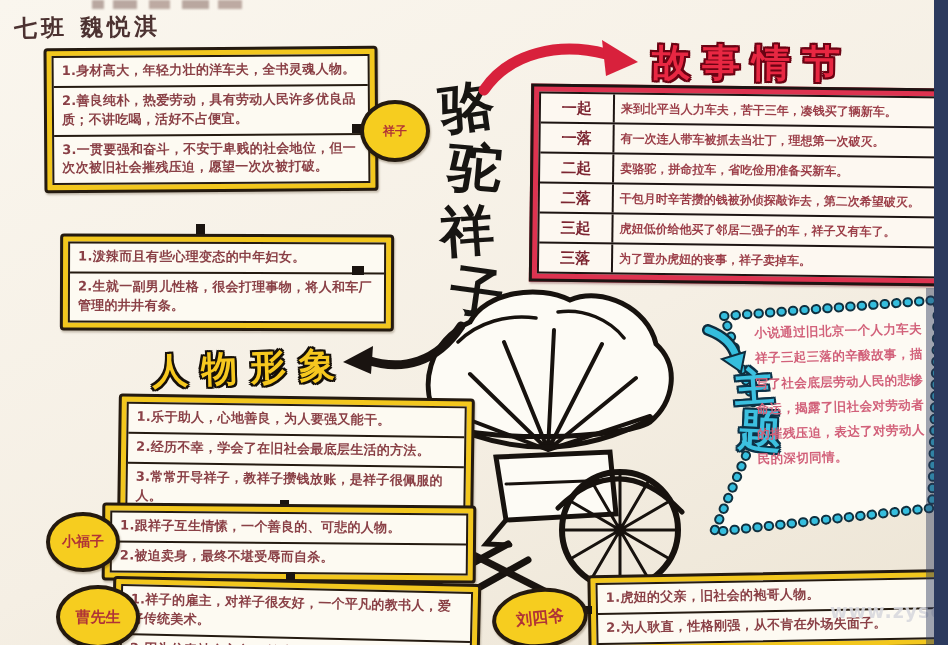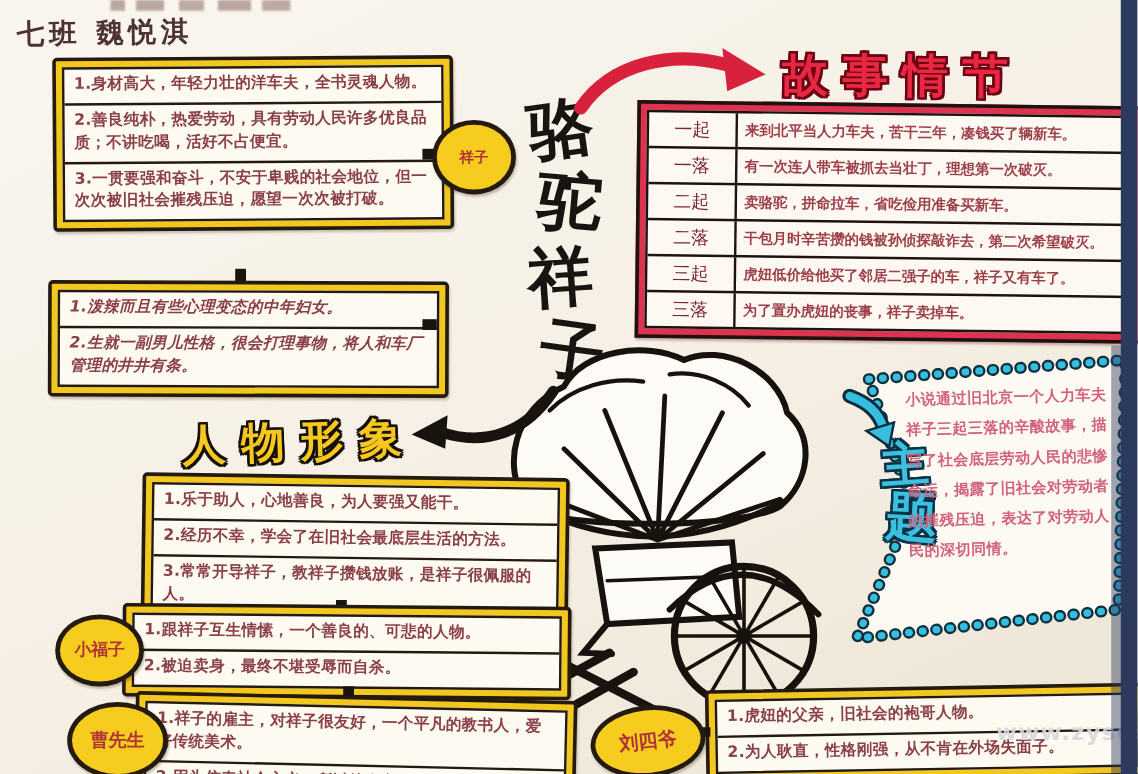--- a/index.html
+++ b/index.html
@@ -35,21 +35,21 @@
   .book-char{font-size:54px;font-weight:900;color:#171512;line-height:1;z-index:3;}
 
   
   #plot-table{left:530px;top:86px;width:408px;transform:rotate(.7deg);
     background:#dd3350;border:3px solid #1d1412;padding:5px;z-index:2;
     box-shadow:1px 2px 2px rgba(90,10,20,.3);}
   #plot-table .tbl{background:#fdf8f1;border:2px solid #1d1412;}
   .trow{display:flex;border-top:2px solid #1d1412;}
   .trow:first-child{border-top:none;}
   .stage{flex:0 0 72px;display:flex;align-items:center;justify-content:center;
-    border-right:2px solid #1d1412;color:#7c2531;font-weight:400;font-size:15px;}
+    border-right:2px solid #1d1412;color:#7c2531;font-weight:700;font-size:15px;}
   .desc{flex:1;padding:5px 6px;font-size:12px;line-height:1.5;color:#9c3f49;font-weight:600;}
 
   
   .stub{position:absolute;background:#1a1410;z-index:2;}
   #signature{left:14px;top:12px;font-size:23px;font-weight:700;color:#4c3231;
     letter-spacing:4px;transform:rotate(-1deg);z-index:3;}
   #cropped-line{left:92px;top:0;width:150px;height:9px;opacity:.5;filter:blur(1px);z-index:1;
     background:linear-gradient(90deg,#7a5c55 0 8%,transparent 8% 14%,#7a5c55 14% 30%,
       transparent 30% 38%,#83625a 38% 52%,transparent 52% 60%,#7a5c55 60% 78%,
       transparent 78% 84%,#83625a 84% 100%);}
@@ -73,21 +73,21 @@
     <div class="inner">
       <div class="cell">1.身材高大，年轻力壮的洋车夫，全书灵魂人物。</div>
       <div class="cell">2.善良纯朴，热爱劳动，具有劳动人民许多优良品质；不讲吃喝，活好不占便宜。</div>
       <div class="cell">3.一贯要强和奋斗，不安于卑贱的社会地位，但一次次被旧社会摧残压迫，愿望一次次被打破。</div>
     </div>
   </div>
   <div class="stub" style="left:352px;top:124px;width:14px;height:9px;"></div>
   <div class="tag" style="left:360px;top:100px;width:62px;height:54px;font-size:12px;">祥子</div>
 
   <div class="stub" style="left:196px;top:224px;width:9px;height:15px;"></div>
-  <div class="panel" style="left:40px;top:234px;width:318px;transform:rotate(0.2deg);font-style:italic;">
+  <div class="panel" style="left:60px;top:234px;width:318px;transform:rotate(0.2deg);">
     <div class="inner">
       <div class="cell">1.泼辣而且有些心理变态的中年妇女。</div>
       <div class="cell">2.生就一副男儿性格，很会打理事物，将人和车厂管理的井井有条。</div>
     </div>
   </div>
   <div class="stub" style="left:352px;top:266px;width:12px;height:9px;"></div>
 
   <div class="abs bubble yellow-bubble" style="left:152px;top:344px;transform:rotate(-2deg);">人物形象</div>
   <svg class="abs" style="left:333px;top:316px;z-index:2;" width="135" height="64" viewBox="0 0 135 64">
     <path d="M128,10 C104,46 70,56 34,44" fill="none" stroke="#191310" stroke-width="9" stroke-linecap="round"></path>

